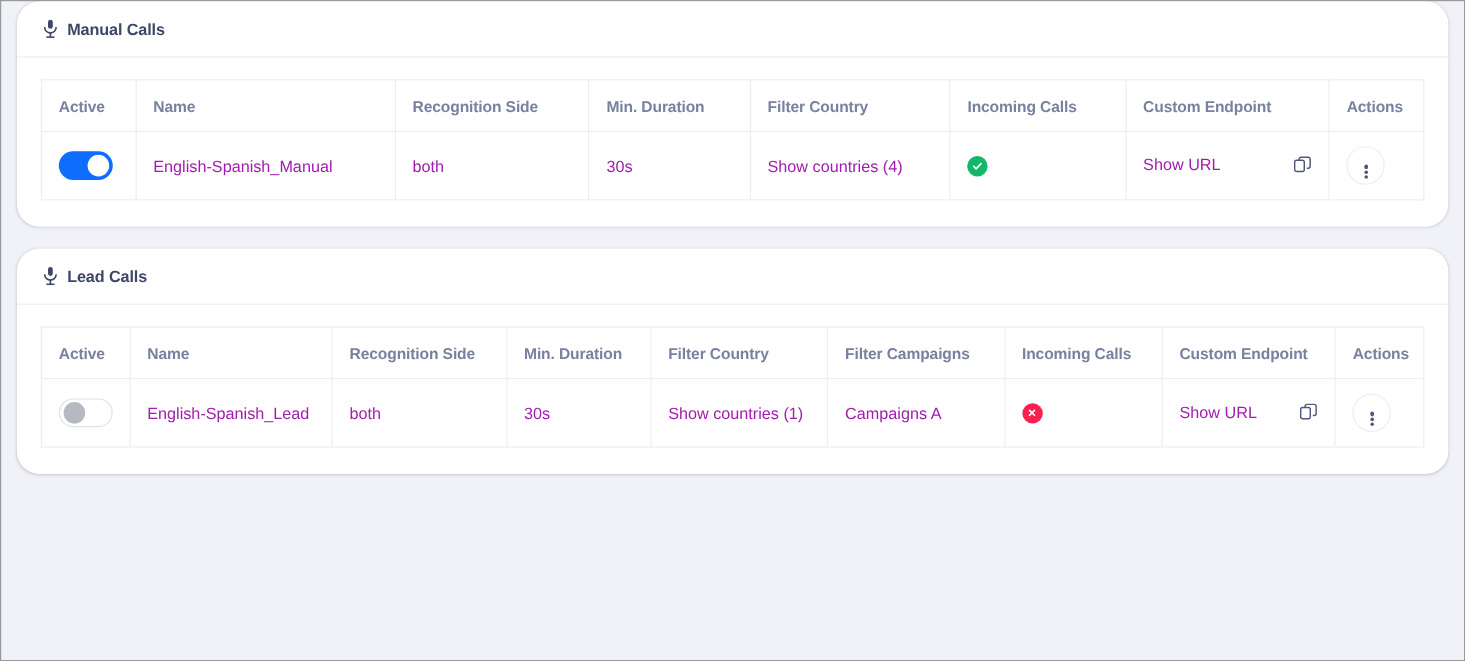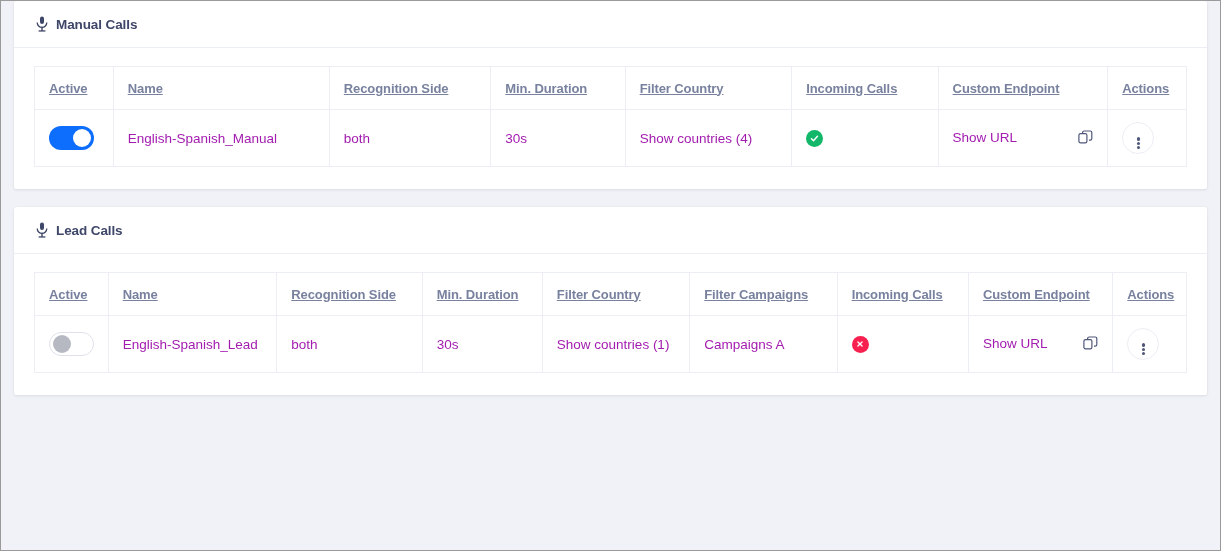--- a/index.html
+++ b/index.html
@@ -48,21 +48,21 @@
     height: 33px;
     line-height: 33px;
     cursor: pointer;
     font-family: "Liberation Sans", sans-serif;
     box-shadow: 0 1px 2px rgba(13,110,253,0.22);
   }
   
   .card {
     margin: 0 13px 18px 13px;
     background: #ffffff;
-    border-radius: 2px;
+    border-radius: 19px;
     box-shadow: 0 1px 3px rgba(33,40,80,0.10), 0 0 1px rgba(33,40,80,0.08);
     overflow: hidden;
   }
   .card-head {
     height: 47px;
     display: flex;
     align-items: center;
     padding: 0 18px 0 21px;
     border-bottom: 1px solid #eceef5;
   }
@@ -93,21 +93,20 @@
     font-size: 13px;
     font-weight: bold;
     color: #78819e;
     letter-spacing: -0.1px;
     padding: 13px 13px 13px 14px;
     height: 43px;
     border-right: 1px solid #eceef5;
     border-bottom: 1px solid #eceef5;
     white-space: nowrap;
     overflow: hidden;
-    text-decoration: underline;
   }
   thead th:last-child { border-right: none; }
   tbody td {
     font-size: 13.5px;
     color: #a21caf;
     padding: 12px 13px 12px 14px;
     height: 56px;
     border-right: 1px solid #eceef5;
     vertical-align: middle;
     white-space: nowrap;

